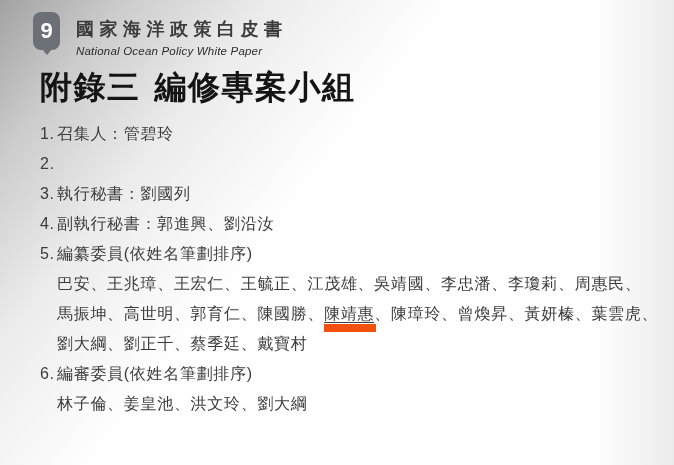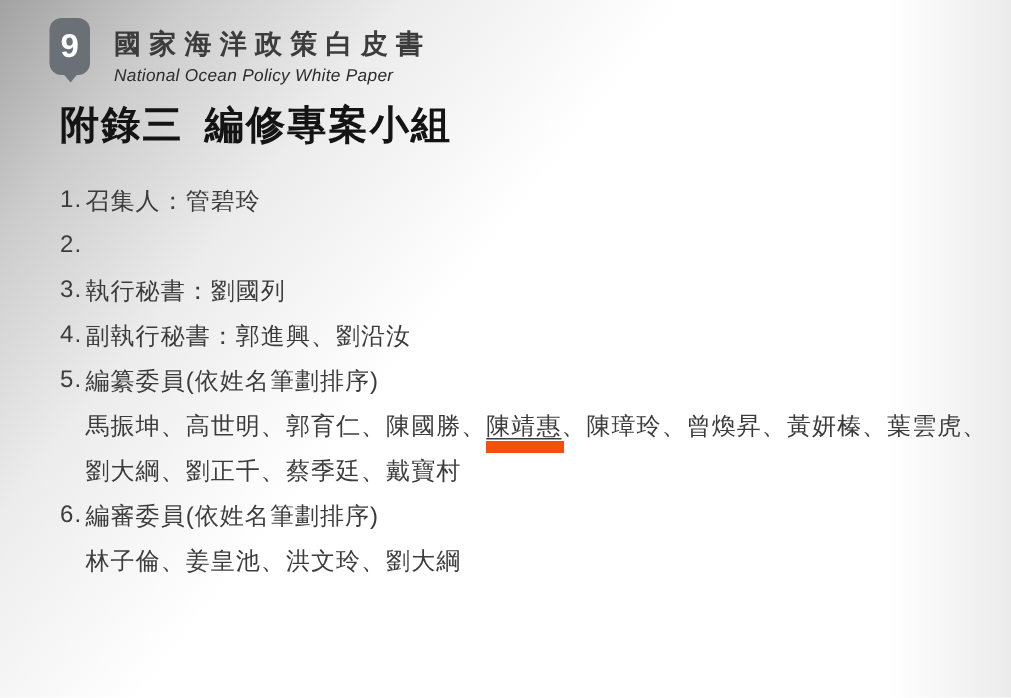--- a/index.html
+++ b/index.html
@@ -42,21 +42,21 @@
     letter-spacing: 5.5px; white-space: nowrap;
   }
   .brand-en {
     font-size: 11.5px; color: #2c2c2c; margin-top: 4px;
     letter-spacing: 0.2px; white-space: nowrap; font-style: italic;
   }
 
   
   .page-title {
     position: absolute; left: 40px; top: 66px;
-    font-size: 26px; font-weight: 700; color: #141414;
+    font-size: 32px; font-weight: 700; color: #141414;
     letter-spacing: 1.5px; white-space: nowrap;
   }
   .page-title .t1 { margin-right: 14px; }
 
   
   .roster {
     position: absolute; left: 40px; top: 119px; right: 14px;
     font-size: 16px; color: #3c3c3c; letter-spacing: 0.7px;
   }
   .row {
@@ -116,20 +116,23 @@
     <div class="row">
       <span class="num">4.</span>
       <span class="txt">副執行秘書：郭進興、劉沿汝</span>
     </div>
 
     <div class="row">
       <span class="num">5.</span>
       <span class="txt">編纂委員(依姓名筆劃排序)</span>
     </div>
 
+    <div class="row indent">
+      <span>巴安、王兆璋、王宏仁、王毓正、江茂雄、吳靖國、李忠潘、李瓊莉、周惠民、</span>
+    </div>
 
 
     <div class="row indent">
       <span>馬振坤、高世明、郭育仁、陳國勝、</span>
         <span class="hl">陳靖惠</span>
         <span>、陳璋玲、曾煥昇、黃妍榛、葉雲虎、</span>
     </div>
 
     <div class="row indent">
       <span>劉大綱、劉正千、蔡季廷、戴寶村</span>

